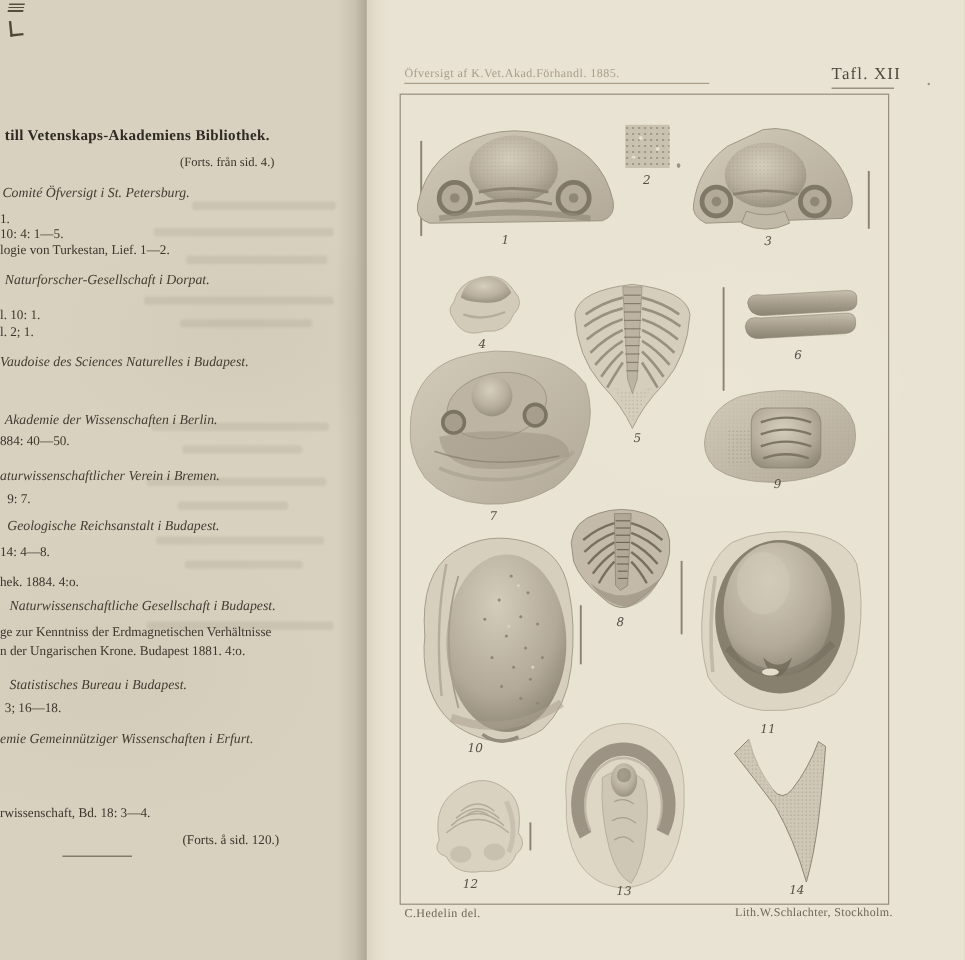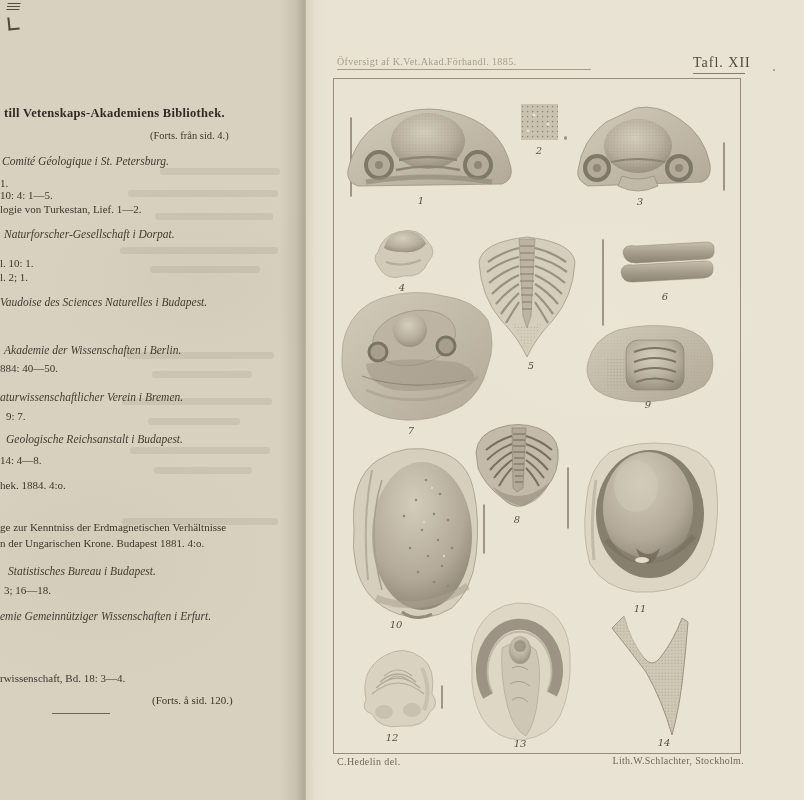--- a/index.html
+++ b/index.html
@@ -64,36 +64,37 @@
     <div class="smudge" style="left:152px;top:371px;width:100px"></div>
     <div class="smudge" style="left:122px;top:398px;width:150px"></div>
     <div class="smudge" style="left:148px;top:418px;width:92px"></div>
     <div class="smudge" style="left:130px;top:447px;width:140px"></div>
     <div class="smudge" style="left:154px;top:467px;width:98px"></div>
     <div class="smudge" style="left:122px;top:518px;width:156px"></div>
 
     <div class="lp-heading">till Vetenskaps-Akademiens Bibliothek.</div>
     <div class="lp-forts-top">(Forts. från sid. 4.)</div>
 
-    <div class="lp-line it" style="left:2px;top:155px">Comité Géologique i St. Petersburg.</div>
+    <div class="lp-line it" style="left:2px;top:155px">Comité Öfversigt i St. Petersburg.</div>
 
     <div class="lp-line" style="top:177px">1.</div>
     <div class="lp-line" style="top:189px">10: 4: 1—5.</div>
     <div class="lp-line" style="top:203px">logie von Turkestan, Lief. 1—2.</div>
     <div class="lp-line it" style="left:4px;top:228px">Naturforscher-Gesellschaft i Dorpat.</div>
     <div class="lp-line" style="top:257px">l. 10: 1.</div>
     <div class="lp-line" style="top:271px">l. 2; 1.</div>
     <div class="lp-line it" style="top:296px">Vaudoise des Sciences Naturelles i Budapest.</div>
     <div class="lp-line it" style="left:4px;top:344px">Akademie der Wissenschaften i Berlin.</div>
     <div class="lp-line" style="top:362px">884: 40—50.</div>
     <div class="lp-line it" style="top:391px">aturwissenschaftlicher Verein i Bremen.</div>
     <div class="lp-line" style="left:6px;top:410px">9: 7.</div>
     <div class="lp-line it" style="left:6px;top:433px">Geologische Reichsanstalt i Budapest.</div>
     <div class="lp-line" style="top:454px">14: 4—8.</div>
     <div class="lp-line" style="top:479px">hek. 1884. 4:o.</div>
+    <div class="lp-line it" style="left:8px;top:499px">Naturwissenschaftliche Gesellschaft i Budapest.</div>
     <div class="lp-line" style="top:521px">ge zur Kenntniss der Erdmagnetischen Verhältnisse</div>
     <div class="lp-line" style="top:537px">n der Ungarischen Krone. Budapest 1881. 4:o.</div>
     <div class="lp-line it" style="left:8px;top:565px">Statistisches Bureau i Budapest.</div>
     <div class="lp-line" style="left:4px;top:584px">3; 16—18.</div>
     <div class="lp-line it" style="top:610px">emie Gemeinnütziger Wissenschaften i Erfurt.</div>
     <div class="lp-line" style="top:672px">rwissenschaft, Bd. 18: 3—4.</div>
 
     <div class="lp-forts-bottom">(Forts. å sid. 120.)</div>
     <div class="lp-rule"></div>
 

